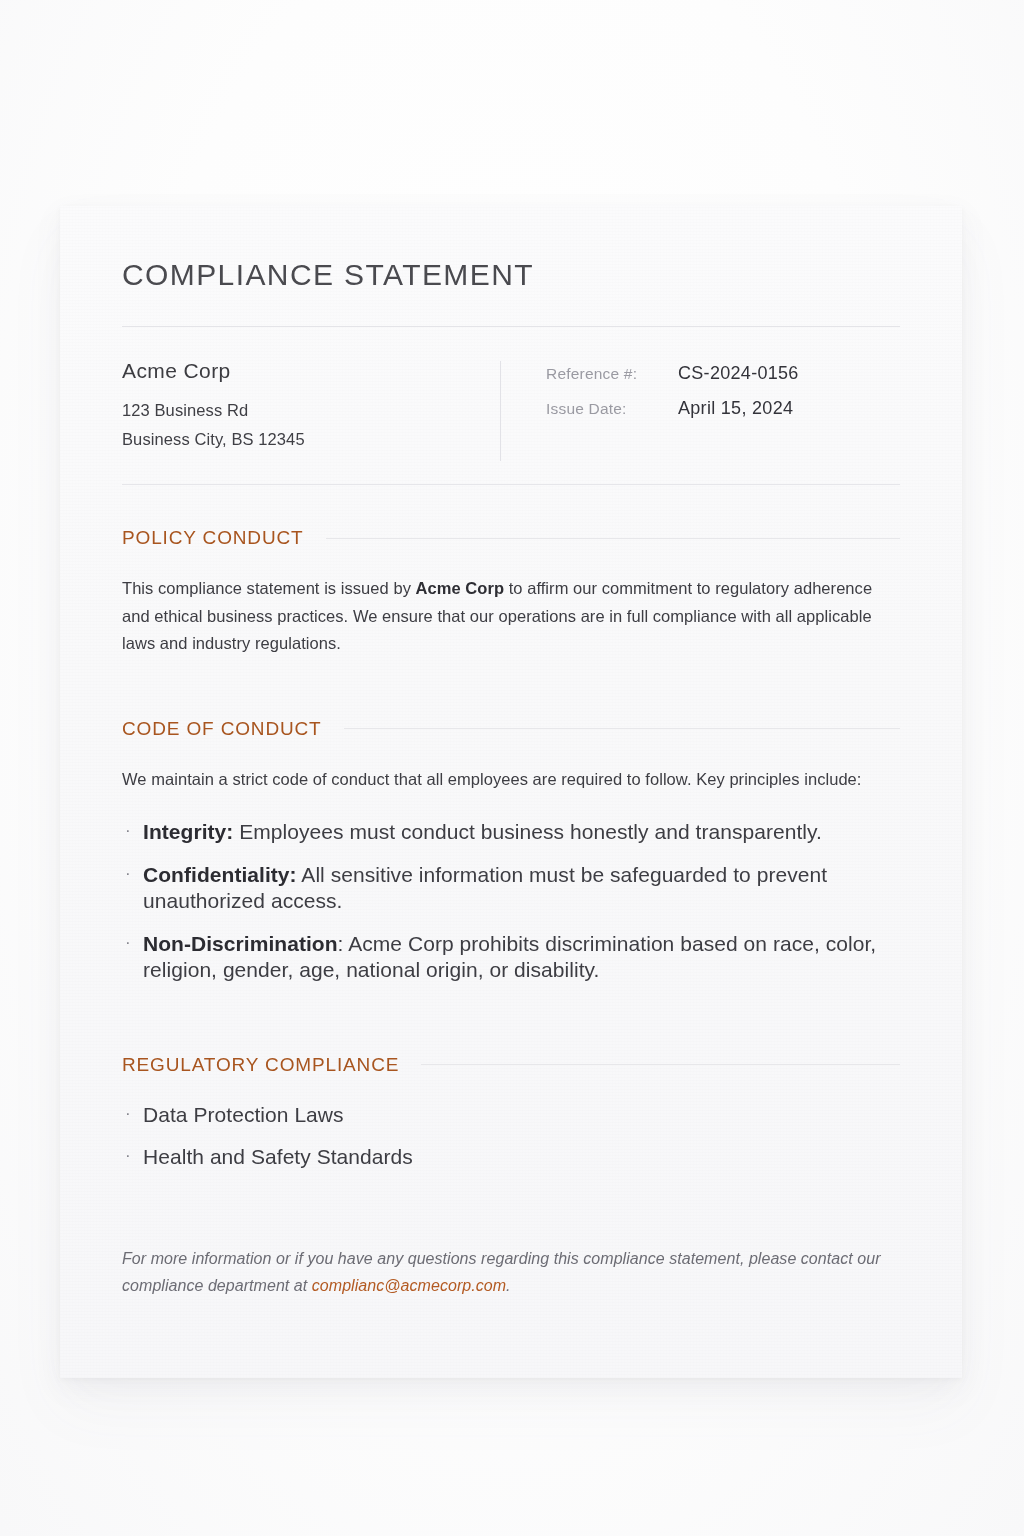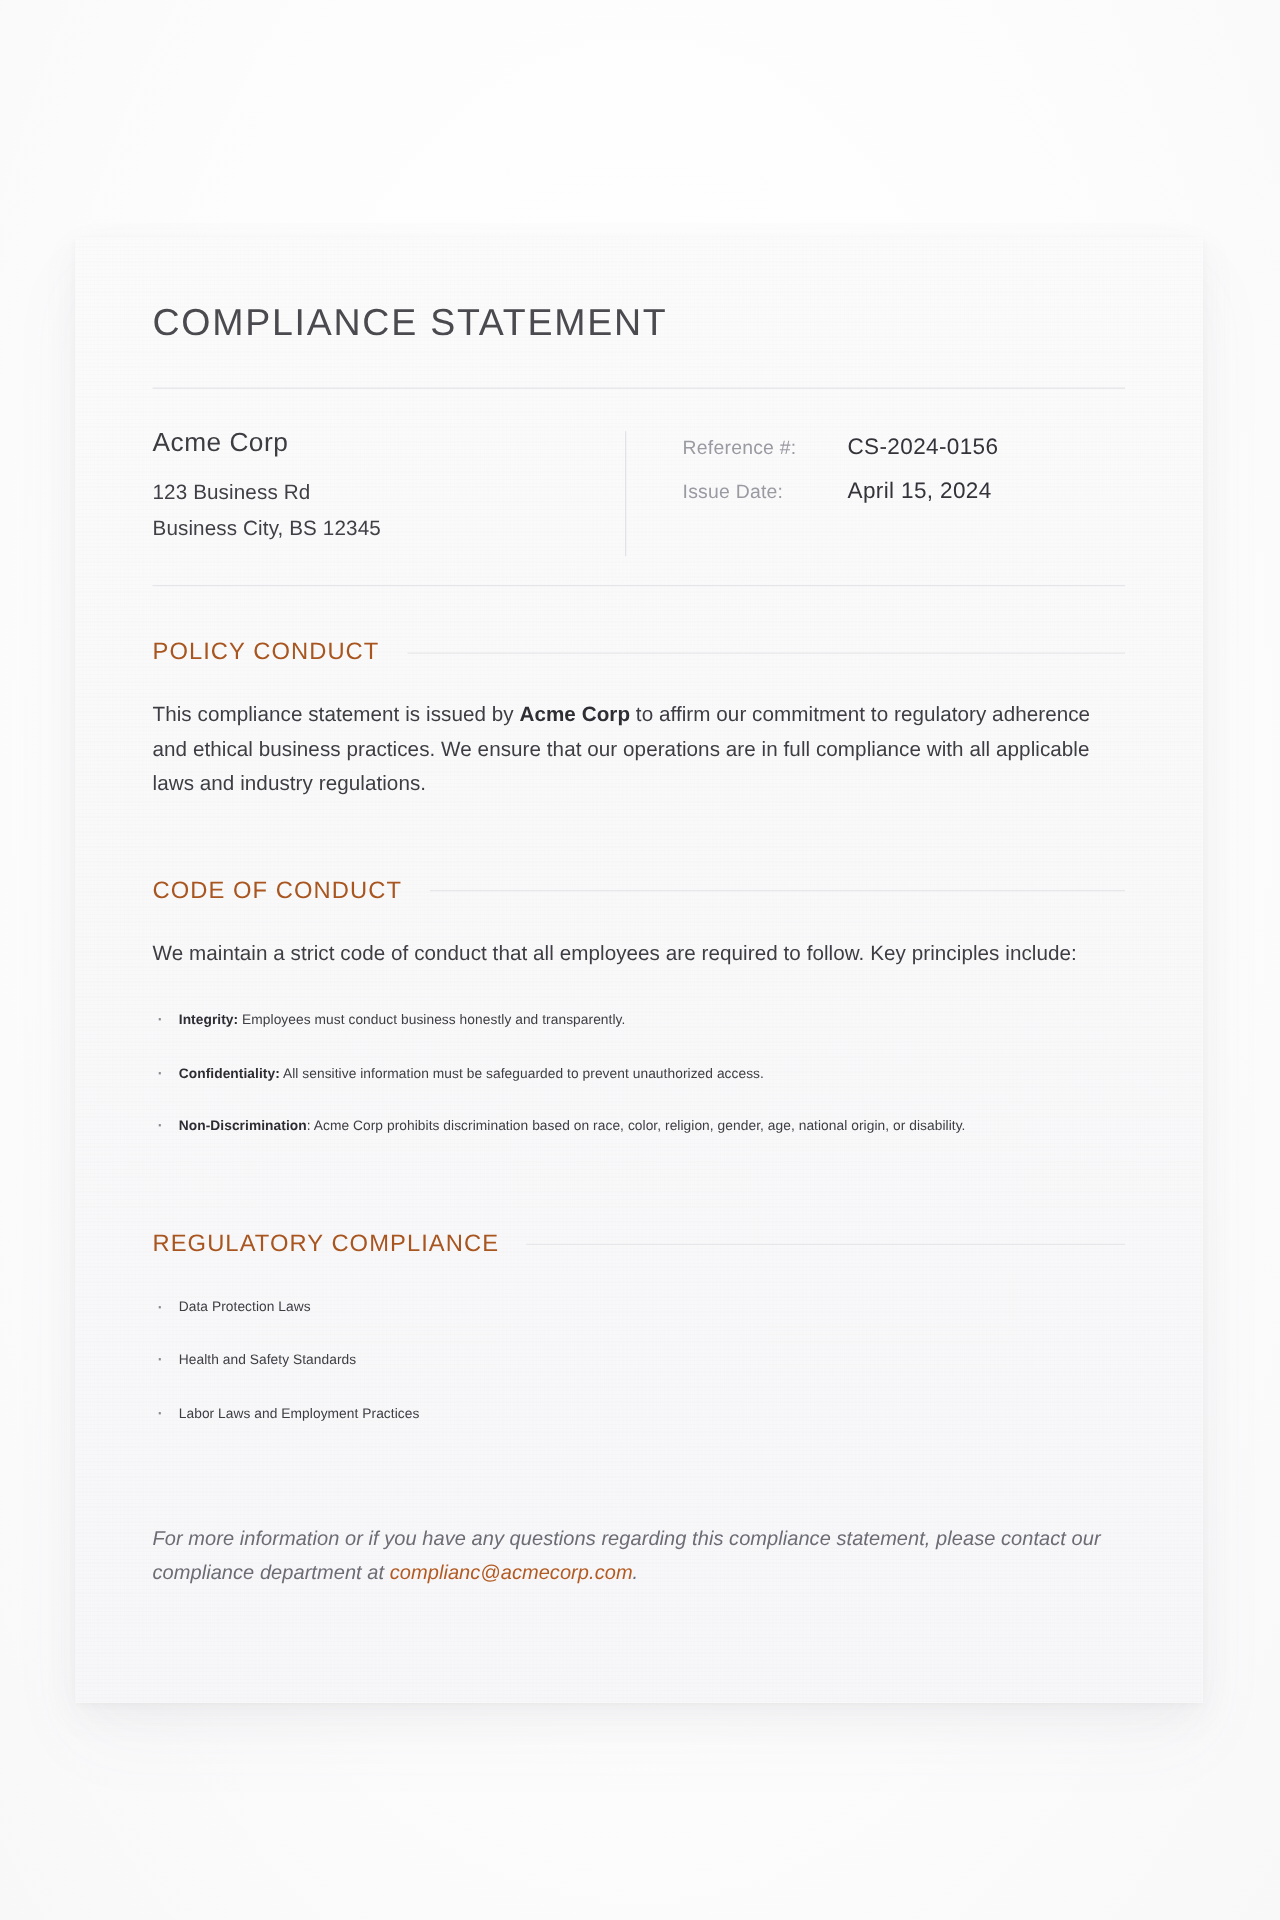--- a/index.html
+++ b/index.html
@@ -18,21 +18,21 @@
     height: 1536px;
     background:
       radial-gradient(ellipse at 50% 40%, #ffffff 0%, #fdfdfd 55%, #f8f8f9 100%);
     overflow: hidden;
   }
 
   
   .sheet {
     position: absolute;
     left: 60px;
-    top: 190px;
+    top: 206px;
     width: 902px;
     height: 1172px;
     background:
       linear-gradient(180deg, #fbfbfc 0%, #f9f9fa 40%, #f7f7f9 100%);
     box-shadow:
       0 2px 5px rgba(120,120,130,0.055),
       0 10px 26px rgba(120,120,130,0.075),
       0 30px 60px rgba(120,120,130,0.045);
   }
   .sheet::after {
@@ -157,21 +157,21 @@
   .para b { font-weight: 700; color: #2e2e34; }
 
   ul.bullets {
     list-style: none;
     margin: 0 0 30px 0;
     padding: 0;
   }
   ul.bullets li {
     position: relative;
     padding-left: 21px;
-    font-size: 11px;
+    font-size: 21px;
     line-height: 26.5px;
     color: #3d3d43;
     margin-bottom: 16px;
     letter-spacing: 0.05px;
   }
   ul.bullets li:last-child { margin-bottom: 0; }
   ul.bullets li::before {
     content: "\00B7";
     position: absolute;
     left: 3px;
@@ -258,21 +258,20 @@
       <div class="gap-lg"></div>
 
       <div class="section">
         <div class="section-head">
           <div class="section-title">REGULATORY COMPLIANCE</div>
           <div class="section-line"></div>
         </div>
         <ul class="bullets">
           <li>Data Protection Laws</li>
           <li>Health and Safety Standards</li>
-          <li>Labor Laws and Employment Practices</li>
         </ul>
       </div>
 
       <div class="gap-lg"></div>
 
       <p class="footer-note"><span>For more information or if you have any questions regarding this compliance statement, please contact our compliance department at </span><a class="email" href="#">complianc@acmecorp.com</a><span>.</span></p>
 
     </div>
   </div>
 </div>

